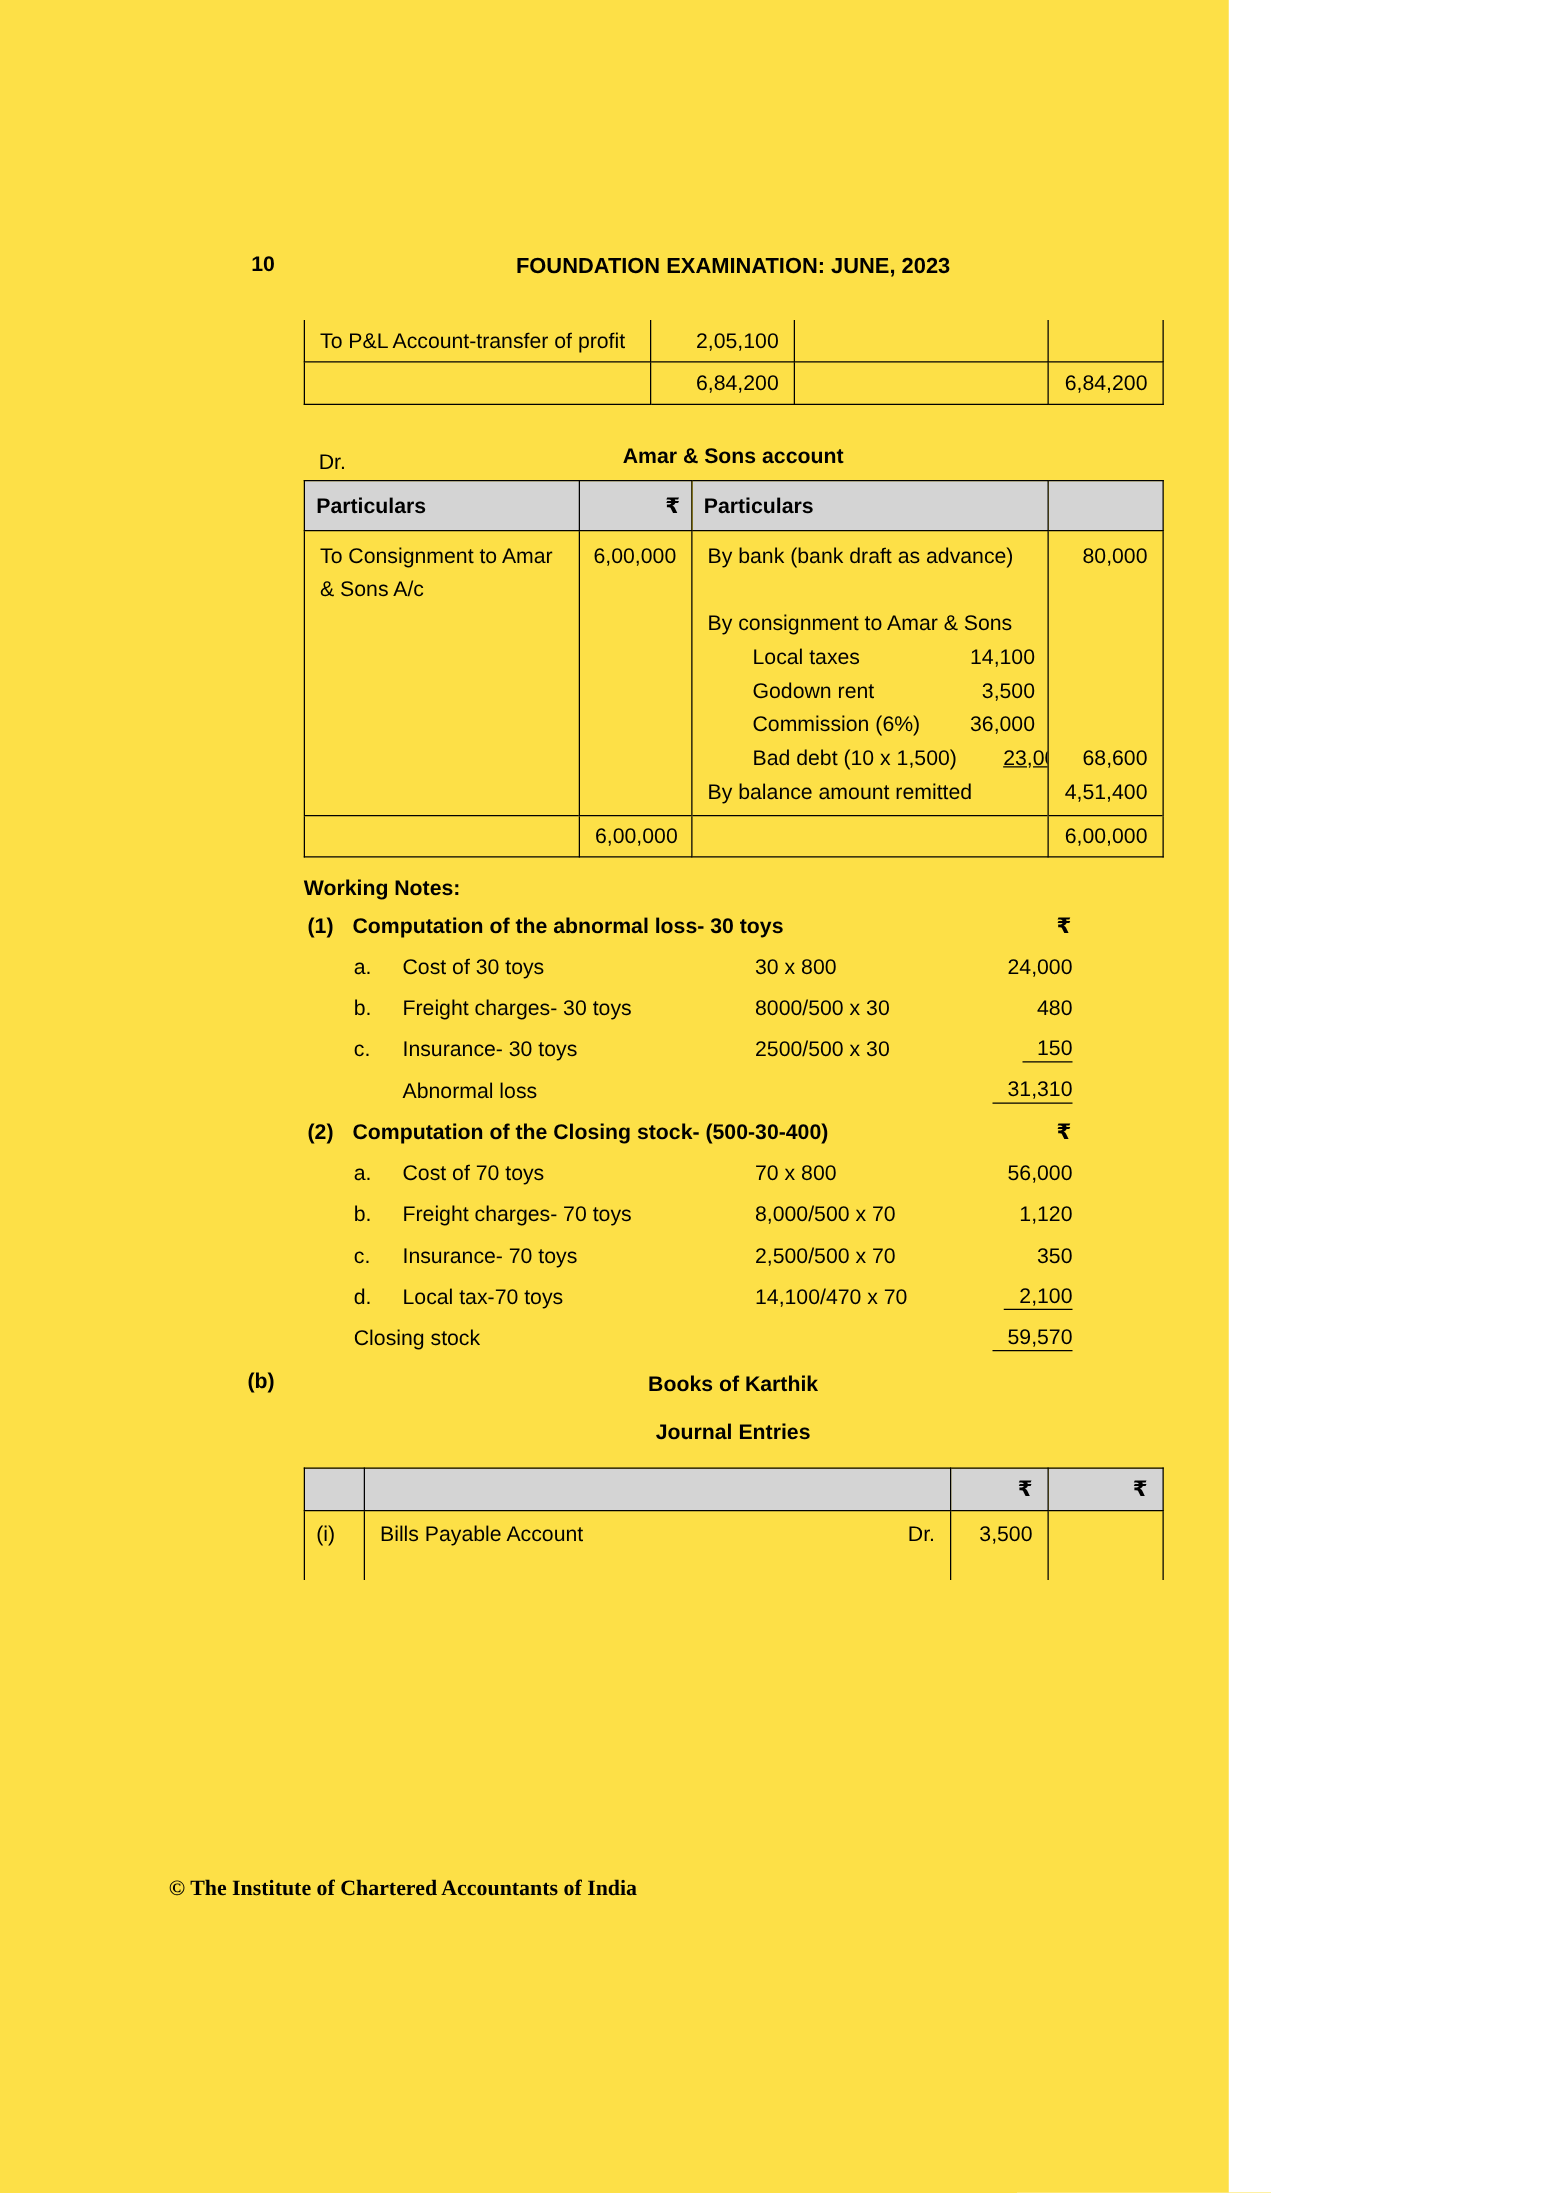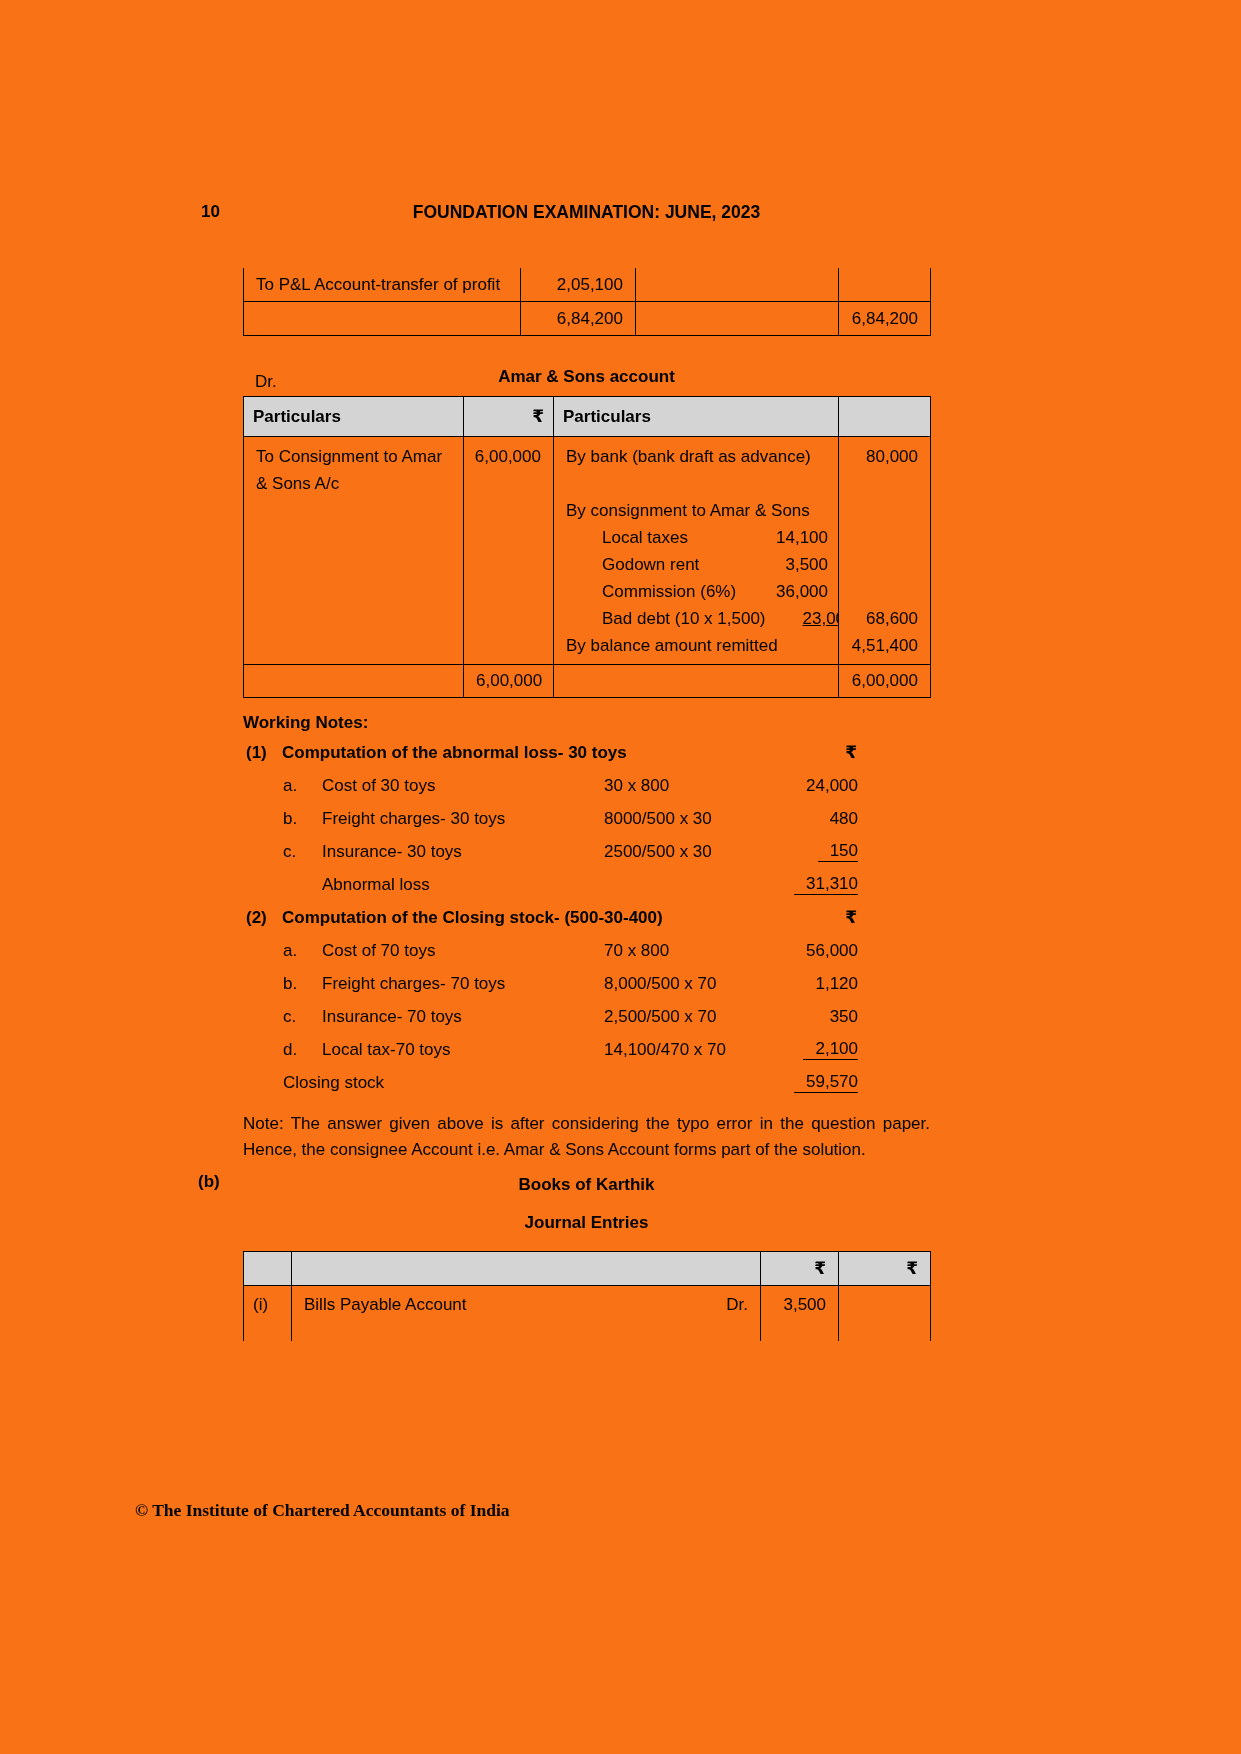--- a/index.html
+++ b/index.html
@@ -1,25 +1,25 @@
 <!DOCTYPE html>
 <html><head>
 <meta charset="utf-8">
 <style>
   html,body{margin:0;padding:0;}
   body{
     width:1241px;height:1754px;background:#ffffff;color:#000;
     font-family:"Liberation Sans","DejaVu Sans",sans-serif;font-size:17px;
   }
-  .page{position:relative;width:1241px;height:1754px;overflow:hidden;background:#f97316;}
+  .page{position:relative;width:983px;height:1754px;overflow:hidden;background:#fde047;}
 
   .page-number{position:absolute;left:201px;top:202px;font-weight:bold;}
   .page-header{position:absolute;left:243px;top:202px;width:687px;text-align:center;font-weight:bold;font-size:17.5px;}
 
-  .content{position:absolute;left:243px;top:268px;width:687px;}
+  .content{position:absolute;left:243px;top:256px;width:687px;}
 
   table{border-collapse:collapse;width:687px;table-layout:fixed;}
   td{font-size:17px;padding:0 12px;vertical-align:middle;overflow:hidden;}
   .r{text-align:right;}
 
   
   .top-table td{border:1px solid #000;height:33px;}
   .top-table tr:first-child td{border-top:none;}
 
   
@@ -228,21 +228,20 @@
       <span class="c-label">Local tax-70 toys</span>
       <span class="c-formula">14,100/470 x 70</span>
       <span class="c-amt"><span class="ub">2,100</span></span>
     </div>
     <div class="wn-row">
       <span class="c-wide-label">Closing stock</span>
       <span class="c-formula"></span>
       <span class="c-amt"><span class="ub">59,570</span></span>
     </div>
 
-    <div class="note-para">Note: The answer given above is after considering the typo error in the question paper. Hence, the consignee Account i.e. Amar &amp; Sons Account forms part of the solution.</div>
 
     <div class="partb-row">
       <span class="partb-label">(b)</span>
       <div class="partb-title">Books of Karthik</div>
     </div>
     <div class="journal-title">Journal Entries</div>
 
     <table class="journal-table">
       <colgroup>
           <col style="width:48px">

